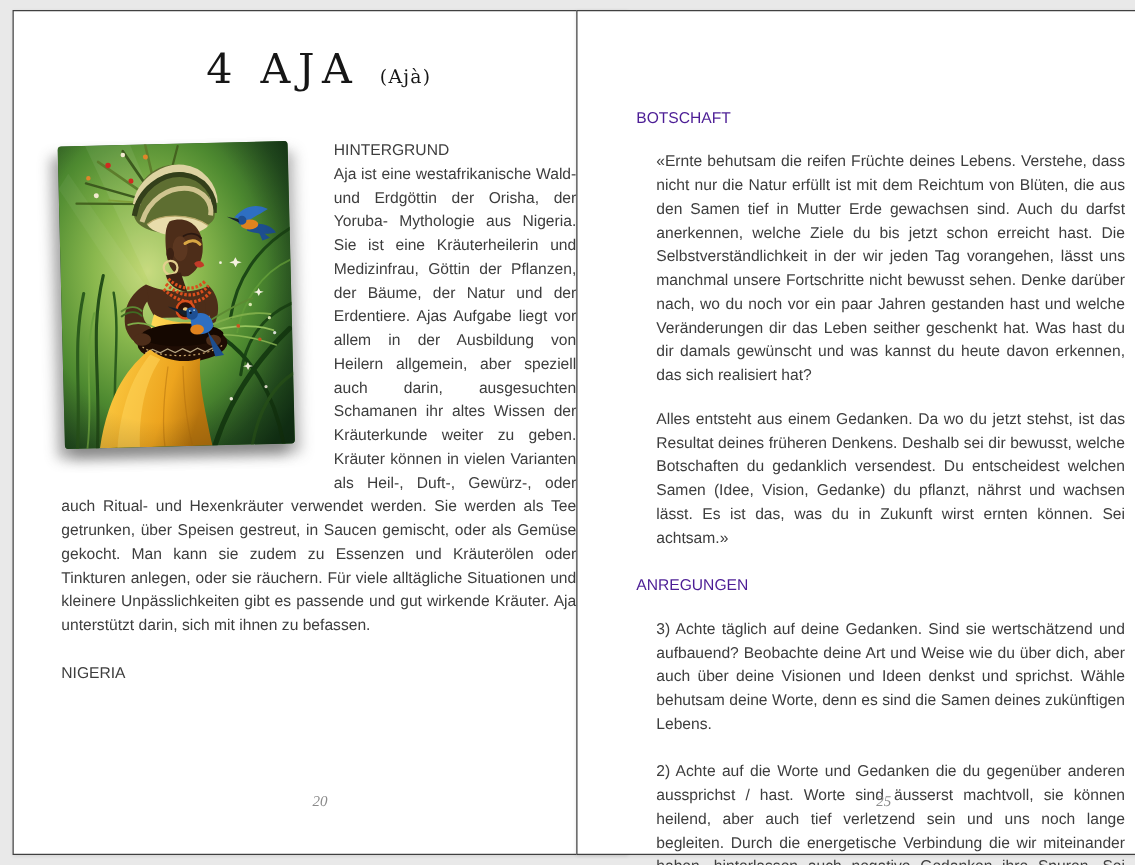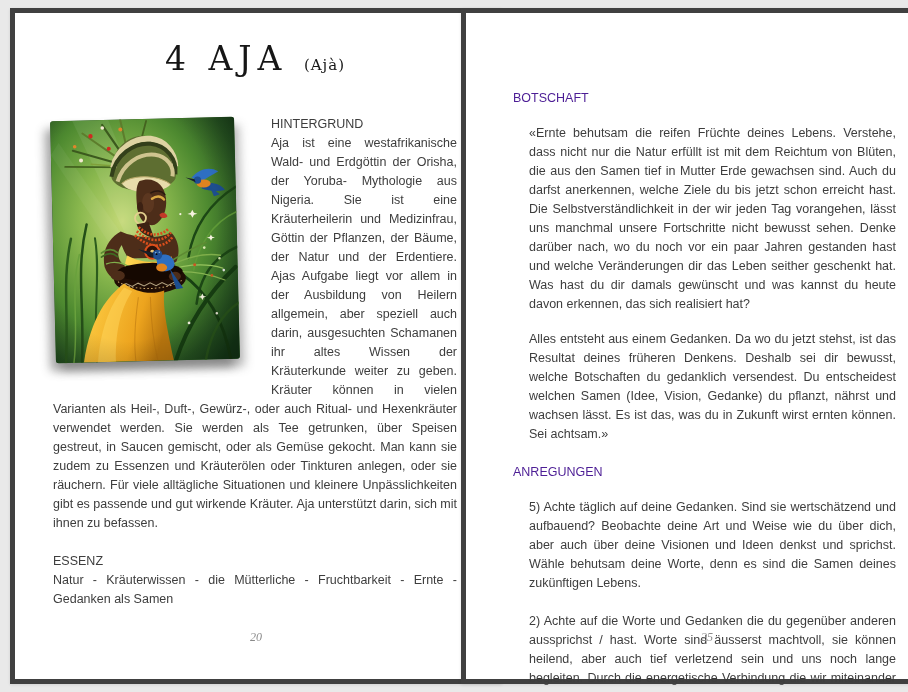--- a/index.html
+++ b/index.html
@@ -4,21 +4,21 @@
 <style>
   html,body{margin:0;padding:0;}
   body{
     width:908px;height:692px;position:relative;
     background:#e9e9e9;
     font-family:"Liberation Sans",sans-serif;
     overflow:hidden;
   }
   .page{
     position:absolute;top:8px;width:492px;height:676px;
-    background:#ffffff;border:5px solid #404040;box-sizing:border-box;
+    background:#ffffff;border:1px solid #404040;box-sizing:border-box;
     box-shadow:0 1px 3px rgba(0,0,0,0.10);
   }
   .page-left{left:10px;}
   .page-right{left:461px;}
 
   
   .lp-inner{padding:0 40px 0 38px;}
   .chapter-title{
     margin:26px 0 0 0;text-align:center;font-weight:400;
     font-family:"DejaVu Serif",serif;
@@ -218,32 +218,31 @@
             <circle cx="162" cy="196" r="1.3"></circle>
             <circle cx="128" cy="96" r="1.1"></circle>
           </g>
           <rect width="184" height="242" fill="url(#vig)"></rect>
         </svg>
       </div>
 
       <h3>HINTERGRUND</h3>
       <p>Aja ist eine westafrikanische Wald- und Erdgöttin der Orisha, der Yoruba- Mythologie aus Nigeria. Sie ist eine Kräuterheilerin und Medizinfrau, Göttin der Pflanzen, der Bäume, der Natur und der Erdentiere. Ajas Aufgabe liegt vor allem in der Ausbildung von Heilern allgemein, aber speziell auch darin, ausgesuchten Schamanen ihr altes Wissen der Kräuterkunde weiter zu geben. Kräuter können in vielen Varianten als Heil-, Duft-, Gewürz-, oder auch Ritual- und Hexenkräuter verwendet werden. Sie werden als Tee getrunken, über Speisen gestreut, in Saucen gemischt, oder als Gemüse gekocht. Man kann sie zudem zu Essenzen und Kräuterölen oder Tinkturen anlegen, oder sie räuchern. Für viele alltägliche Situationen und kleinere Unpässlichkeiten gibt es passende und gut wirkende Kräuter. Aja unterstützt darin, sich mit ihnen zu befassen.</p>
 
-      <h3 class="sect-gap">ESSENZ</h3>
-      <p>Natur - Kräuterwissen - die Mütterliche - Fruchtbarkeit - Ernte - Gedanken als Samen</p>
+      <h3 class="sect-gap">NIGERIA</h3>
     </div>
   </div>
   <div class="pagenum">20</div>
 </div>
 
 <div class="page page-right">
   <div class="rp-inner">
     <h3>BOTSCHAFT</h3>
     <p>«Ernte behutsam die reifen Früchte deines Lebens. Verstehe, dass nicht nur die Natur erfüllt ist mit dem Reichtum von Blüten, die aus den Samen tief in Mutter Erde gewachsen sind. Auch du darfst anerkennen, welche Ziele du bis jetzt schon erreicht hast. Die Selbstverständlichkeit in der wir jeden Tag vorangehen, lässt uns manchmal unsere Fortschritte nicht bewusst sehen. Denke darüber nach, wo du noch vor ein paar Jahren gestanden hast und welche Veränderungen dir das Leben seither geschenkt hat. Was hast du dir damals gewünscht und was kannst du heute davon erkennen, das sich realisiert hat?</p>
     <p>Alles entsteht aus einem Gedanken. Da wo du jetzt stehst, ist das Resultat deines früheren Denkens. Deshalb sei dir bewusst, welche Botschaften du gedanklich versendest. Du entscheidest welchen Samen (Idee, Vision, Gedanke) du pflanzt, nährst und wachsen lässt. Es ist das, was du in Zukunft wirst ernten können. Sei achtsam.»</p>
 
     <h3 class="sect-gap">ANREGUNGEN</h3>
-    <p>5) Achte täglich auf deine Gedanken. Sind sie wertschätzend und aufbauend? Beobachte deine Art und Weise wie du über dich, aber auch über deine Visionen und Ideen denkst und sprichst. Wähle behutsam deine Worte, denn es sind die Samen deines zukünftigen Lebens.</p>
+    <p>3) Achte täglich auf deine Gedanken. Sind sie wertschätzend und aufbauend? Beobachte deine Art und Weise wie du über dich, aber auch über deine Visionen und Ideen denkst und sprichst. Wähle behutsam deine Worte, denn es sind die Samen deines zukünftigen Lebens.</p>
     <p class="sect-gap">2) Achte auf die Worte und Gedanken die du gegenüber anderen aussprichst / hast. Worte sind äusserst machtvoll, sie können heilend, aber auch tief verletzend sein und uns noch lange begleiten. Durch die energetische Verbindung die wir miteinander haben, hinterlassen auch negative Gedanken ihre Spuren. Sei achtsam.</p>
 
   </div>
   <div class="pagenum">25</div>
 </div>
 
 </body></html>

